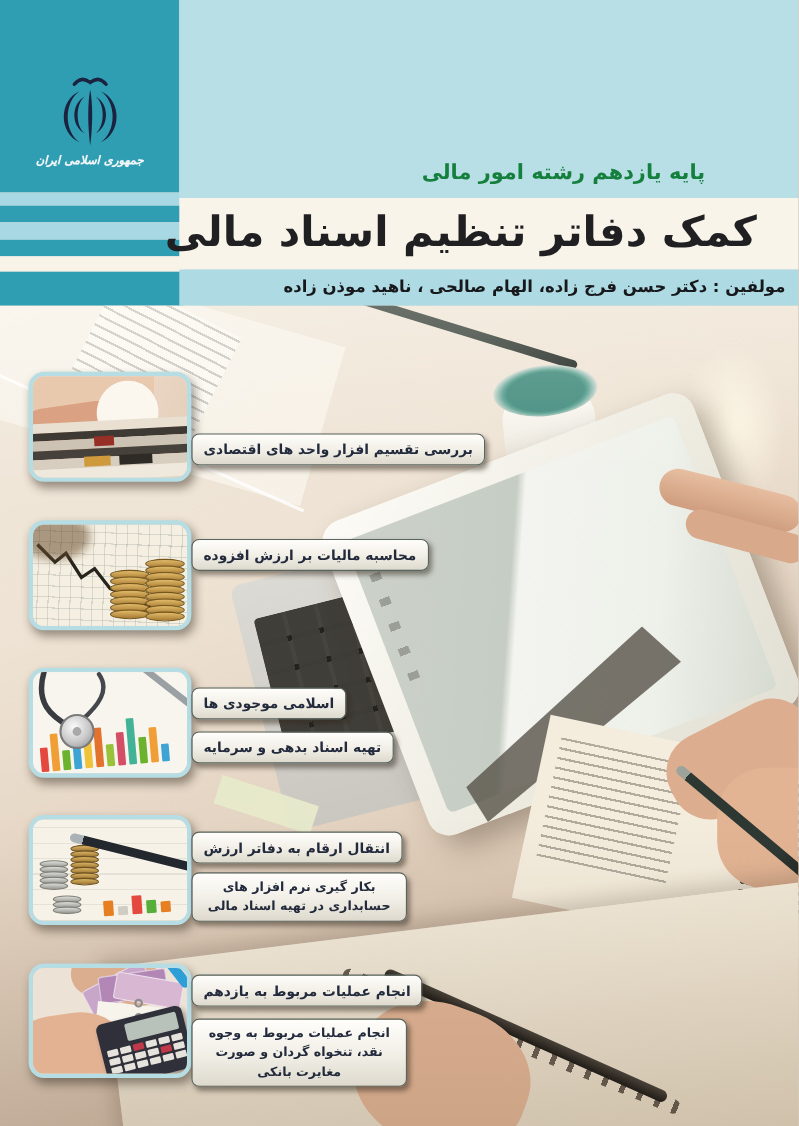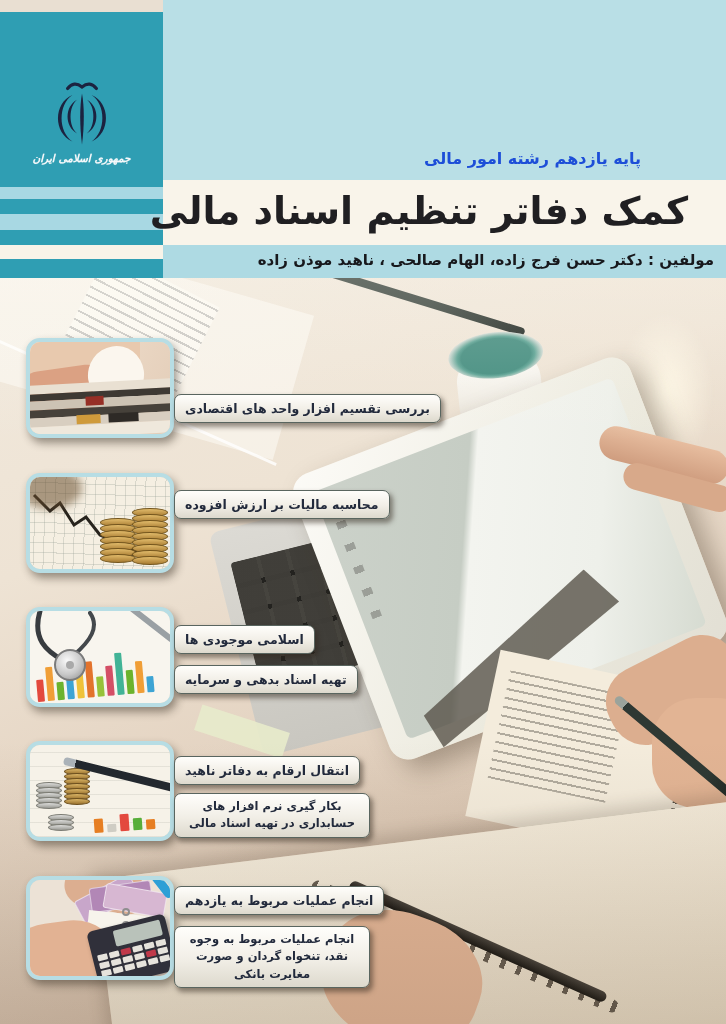--- a/index.html
+++ b/index.html
@@ -1,40 +1,40 @@
 <!DOCTYPE html>
 <html lang="fa"><head>
 <meta charset="utf-8">
 <style>
   html,body{margin:0;padding:0;background:#c9c2b8;}
   *{box-sizing:border-box;}
   .cover{position:relative;width:726px;height:1024px;overflow:hidden;
          font-family:"DejaVu Sans",sans-serif;background:#e9dfd2;}
 
   
-  .left-col{position:absolute;left:0;top:12px;width:163px;height:294px;}
+  .left-col{position:absolute;left:0;top:0;width:163px;height:294px;}
   .teal-block{position:absolute;left:0;top:0;width:163px;height:175px;background:#2f9eb3;}
   .stripe{position:absolute;left:0;width:167px;}
   .st1{top:175px;height:12px;background:#a8d8e3;}
   .st2{top:187px;height:15px;background:#2f9eb3;}
   .st3{top:202px;height:16px;background:#a8d8e3;}
   .st4{top:218px;height:15px;background:#2f9eb3;}
   .st5{top:233px;height:14px;background:#f8f3e8;}
   .st6{top:247px;height:31px;background:#2f9eb3;}
 
   .emblem{position:absolute;left:42px;top:66px;width:80px;height:74px;}
   .emblem svg{width:100%;height:100%;}
   .emblem-caption{position:absolute;left:0;top:140px;width:163px;text-align:center;
       color:#f4f8fa;font-size:10.5px;font-style:italic;font-weight:bold;direction:rtl;
       text-shadow:0 0 1px rgba(255,255,255,.4);}
 
   .right-col{position:absolute;left:163px;top:0;right:0;height:278px;}
   .rc-top{position:absolute;left:0;top:0;right:0;height:180px;background:#b9dfe6;}
   .grade-label{position:absolute;right:85px;bottom:12px;direction:rtl;
-      font-size:16px;font-weight:bold;color:#1d4ed8;}
+      font-size:19px;font-weight:bold;color:#15803d;}
   .band-white{position:absolute;left:0;top:180px;right:0;height:65px;background:#f9f4ea;}
   .main-title{position:absolute;right:38px;top:0;height:65px;line-height:62px;direction:rtl;
       font-size:38px;font-weight:bold;color:#201f22;letter-spacing:-1px;white-space:nowrap;}
   .rc-bottom{position:absolute;left:0;top:245px;right:0;height:33px;background:#aedae3;}
   .authors{position:absolute;right:12px;top:0;height:33px;line-height:31px;direction:rtl;
       font-size:15px;font-weight:bold;color:#17181c;white-space:nowrap;}
 
   
   .photo{position:absolute;left:0;top:278px;right:0;height:746px;overflow:hidden;
      background:linear-gradient(160deg,#f1e9dd 0%,#eee3d4 30%,#e3d2c0 58%,#cdb6a1 85%,#bfa68f 100%);}
@@ -385,21 +385,21 @@
         <div class="pen"></div>
         <div class="bars">
           <i style="height:14px;background:#e67e22"></i>
             <i style="height:8px;background:#cfcdc4"></i>
           <i style="height:17px;background:#e3493e"></i>
             <i style="height:12px;background:#58ae3a"></i>
           <i style="height:10px;background:#e67e22"></i>
         </div>
       </div>
     </div>
-    <div class="pill" style="top:15px;">انتقال ارقام به دفاتر ناهید</div>
+    <div class="pill" style="top:15px;">انتقال ارقام به دفاتر ارزش</div>
     <div class="pill two" style="top:52px;">بکار گیری نرم افزار های حسابداری در تهیه اسناد مالی</div>
   </div>
 
   <div class="section" style="top:876px;">
     <div class="thumb" style="height:104px;">
       <div class="inner t5">
         <div class="arm"></div>
         <div class="note n1"></div>
         <div class="note n2"></div>
         <div class="note n3"></div>

